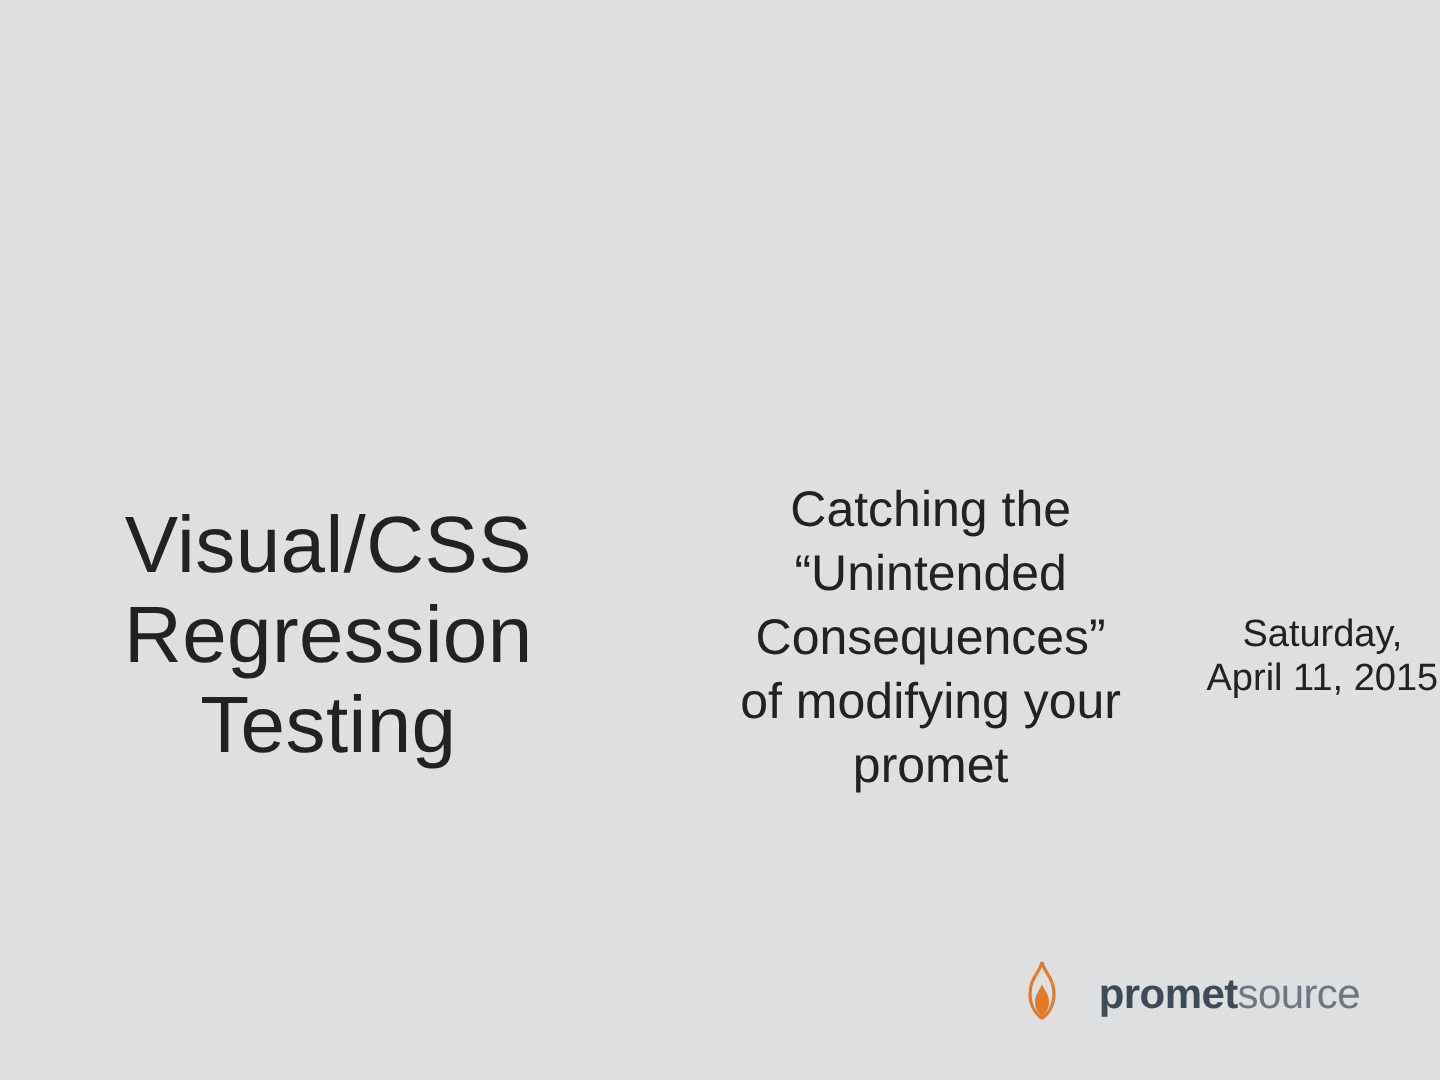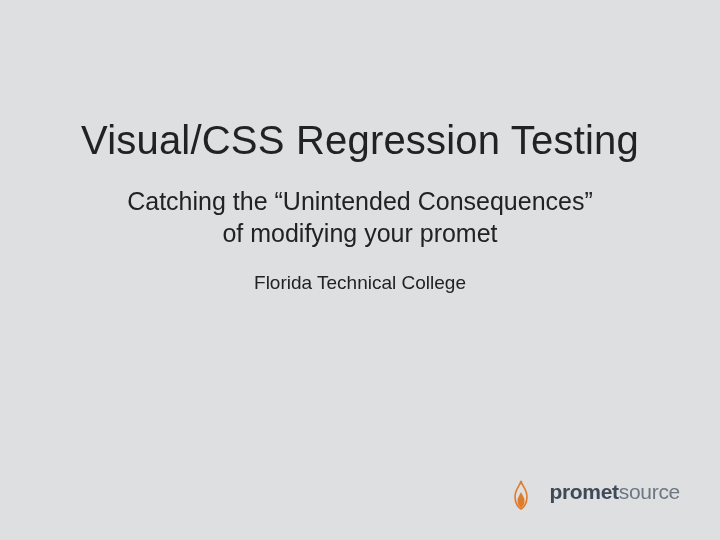--- a/index.html
+++ b/index.html
@@ -7,21 +7,21 @@
   body {
     background: #dedfe0;
     font-family: "Helvetica Neue", Helvetica, Arial, sans-serif;
     color: #222;
     position: relative;
   }
   .slide {
     width: 720px;
     height: 540px;
     display: flex;
-    flex-direction: column;
+    flex-direction: row;
     align-items: center;
     padding-top: 118px;
   }
   .title {
     font-size: 40px;
     font-weight: 300;
     letter-spacing: 0.2px;
     text-align: center;
     margin-bottom: 22px;
   }
@@ -42,21 +42,21 @@
   .date {
     font-size: 19px;
     font-weight: 300;
     text-align: center;
   }
   .logo {
     position: absolute;
     right: 40px;
     bottom: 30px;
     display: flex;
-    align-items: flex-start;
+    align-items: flex-end;
     gap: 18px;
   }
   .logo-flame {
     width: 20px;
     height: 30px;
   }
   .logo-text {
     font-size: 21px;
     font-weight: 300;
     letter-spacing: -0.3px;
@@ -69,23 +69,23 @@
 
 <div class="slide">
   <h1 class="title">Visual/CSS Regression Testing</h1>
 
   <div class="subtitle">
     <div>Catching the “Unintended Consequences”</div>
     <div>of modifying your promet</div>
   </div>
 
   <div class="meta">
-    <div>Florida Technical College</div>
   </div>
 
+  <div class="date">Saturday, April 11, 2015</div>
 
   <div class="logo">
     <svg class="logo-flame" viewBox="0 0 20 30">
       <path d="M10 1 C 9 6 4 9 4 17 C 4 24 8 28 10 29 C 12 28 16 24 16 17 C 16 9 11 6 10 1 Z" fill="none" stroke="#e07b2a" stroke-width="1.6"></path>
       <path d="M10 12 C 9 15 6.5 17 6.5 21 C 6.5 25 9 27.5 10 28 C 11 27.5 13.5 25 13.5 21 C 13.5 17 11 15 10 12 Z" fill="#e07b2a"></path>
     </svg>
     <span class="logo-text"><span class="bold">promet</span><span class="light">source</span></span>
   </div>
 </div>
 

